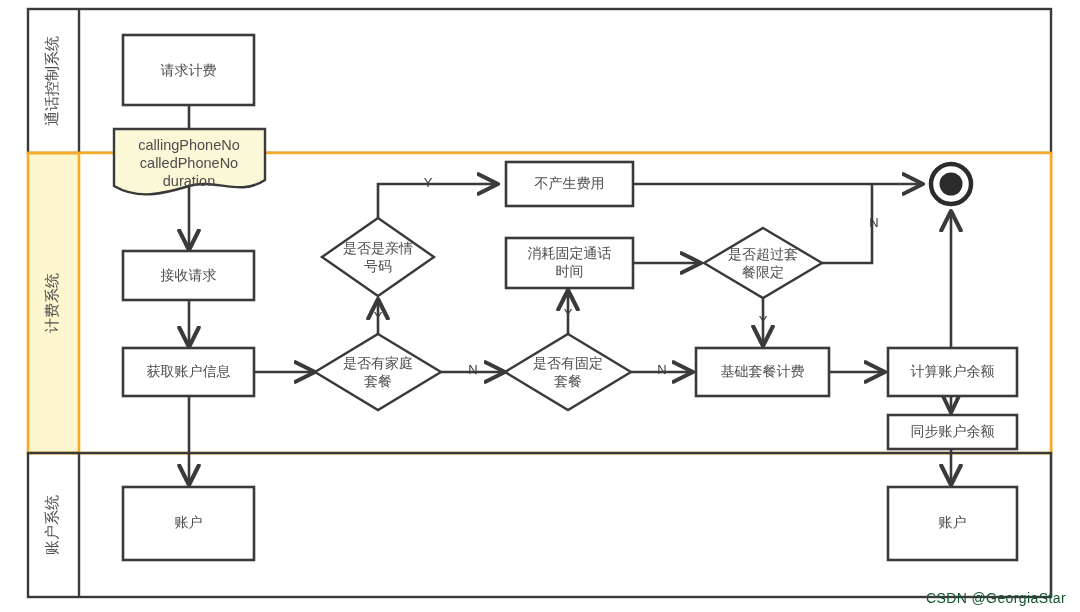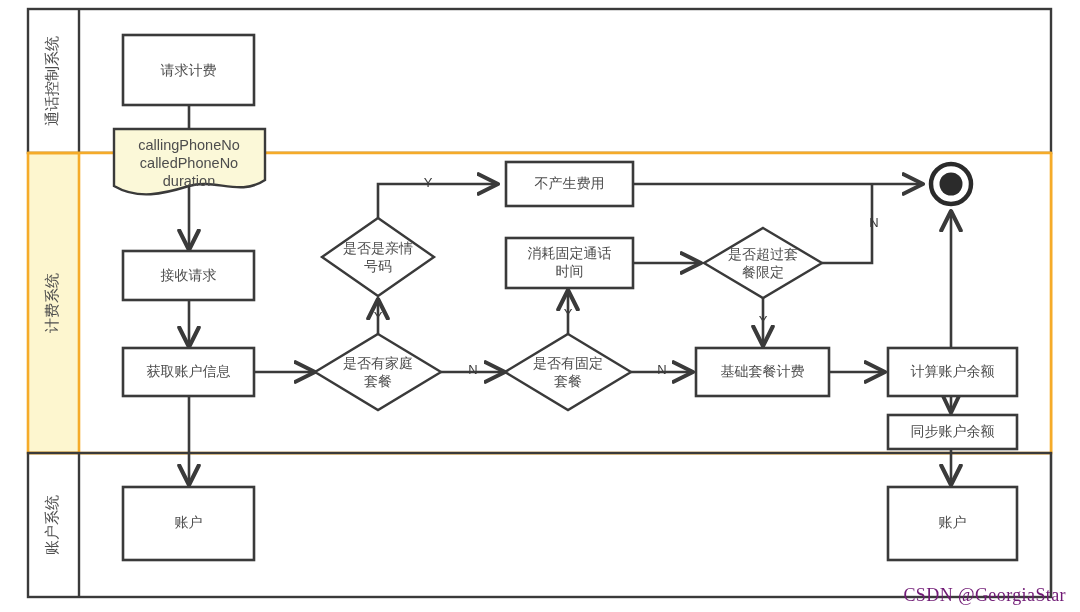--- a/index.html
+++ b/index.html
@@ -103,23 +103,23 @@
     stroke: #2b2b2b;
     stroke-width: 4.5;
   }
   .endnode-dot {
     fill: #2b2b2b;
   }
   .watermark {
     position: absolute;
     right: 14px;
     bottom: 6px;
-    font-family: Liberation Serif, serif;
-    font-size: 18px;
-    color: #701a75;
+    font-family: Liberation Sans, sans-serif;
+    font-size: 14px;
+    color: #14532d;
     letter-spacing: 0.4px;
     white-space: nowrap;
   }
 </style>
 </head>
 <body>
 
 <div id="diagram-root">
 
   <svg id="flow" viewBox="0 0 1080 612" xmlns="http://www.w3.org/2000/svg">

